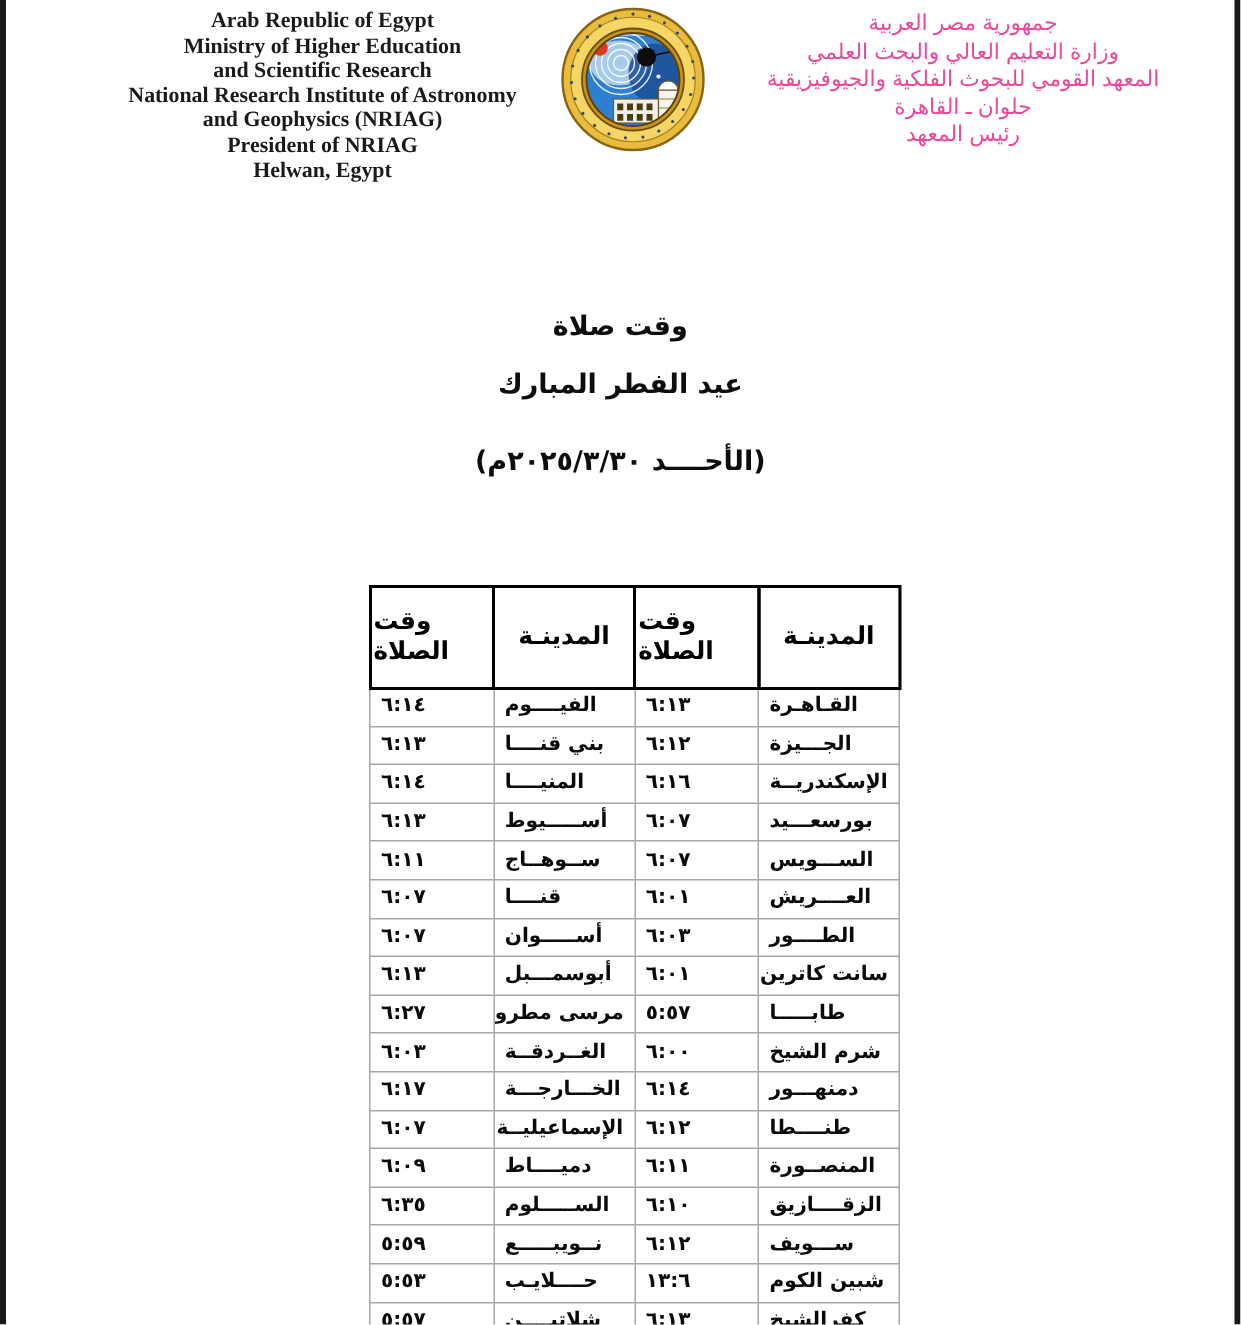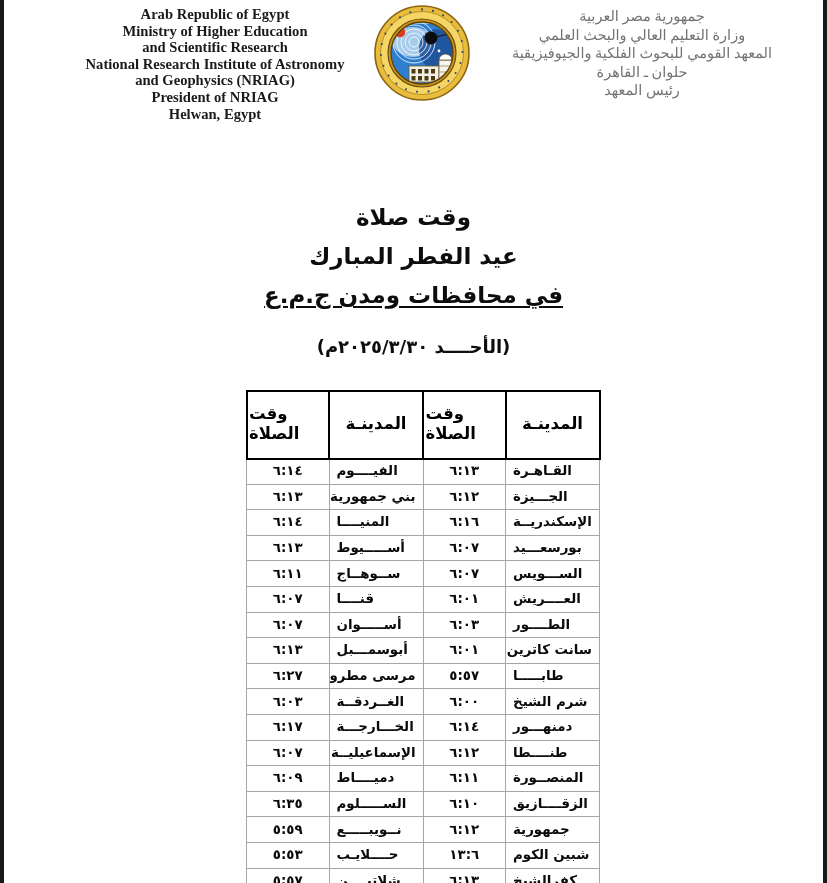--- a/index.html
+++ b/index.html
@@ -57,24 +57,24 @@
     line-height: 16.6px;
     color: #1a1a1a;
   }
   .lh-ar {
     position: absolute;
     right: 30px;
     top: 7px;
     width: 300px;
     text-align: center;
     direction: rtl;
-    font-family: Liberation Serif, serif;
+    font-family: Liberation Sans, sans-serif;
     font-size: 14.5px;
     line-height: 18.6px;
-    color: #737373;
+    color: #ec4899;
   }
 
   
   .logo-wrap {
     position: absolute;
     left: 368px;
     top: 4px;
     width: 98px;
     height: 98px;
   }
@@ -85,21 +85,21 @@
     left: 0;
     top: 198px;
     width: 817px;
     text-align: center;
     direction: rtl;
     font-family: "DejaVu Sans", sans-serif;
     font-weight: bold;
     color: #0d0d0d;
   }
   .title-line {
-    font-size: 23px;
+    font-size: 18px;
     line-height: 39px;
     letter-spacing: 0.5px;
   }
   .title-line.underlined {
     text-decoration: underline;
     text-underline-offset: 3px;
   }
   .title-date {
     margin-top: 17px;
     font-size: 18px;
@@ -147,21 +147,21 @@
     color: #0a0a0a;
     vertical-align: middle;
     white-space: nowrap;
     overflow: hidden;
   }
   td.city {
     text-align: left;
     letter-spacing: 0px;
   }
   td.time {
-    text-align: center;
+    text-align: left;
     font-size: 14.6px;
     letter-spacing: 0.6px;
   }
   
   col.c-city { width: 94px; }
   col.c-time { width: 82.5px; }
 
   
   .stretch {
     display: block;
@@ -273,21 +273,20 @@
       <div>وزارة التعليم العالي والبحث العلمي</div>
       <div>المعهد القومي للبحوث الفلكية والجيوفيزيقية</div>
       <div>حلوان ـ القاهرة</div>
       <div>رئيس المعهد</div>
     </div>
   </div>
 
   <div class="title-block">
     <div class="title-line">وقت صلاة</div>
     <div class="title-line">عيد الفطر المبارك</div>
-    <div class="title-line underlined">في محافظات ومدن ج.م.ع</div>
     <div class="title-date">(الأحــــد ٢٠٢٥/٣/٣٠م)</div>
   </div>
 
   <div class="table-wrap">
     <table class="times">
       <colgroup>
         <col class="c-city">
           <col class="c-time">
           <col class="c-city">
           <col class="c-time">
@@ -309,21 +308,21 @@
       <tbody id="times-body">
           <tr>
             <td class="city">القـاهـرة</td>
             <td class="time">٦:١٣</td>
             <td class="city">الفيــــوم</td>
             <td class="time">٦:١٤</td>
           </tr>
           <tr>
             <td class="city">الجـــيزة</td>
             <td class="time">٦:١٢</td>
-            <td class="city">بني جمهورية</td>
+            <td class="city">بني قنــــا</td>
             <td class="time">٦:١٣</td>
           </tr>
           <tr>
             <td class="city">الإسكندريــة</td>
             <td class="time">٦:١٦</td>
             <td class="city">المنيــــا</td>
             <td class="time">٦:١٤</td>
           </tr>
           <tr>
             <td class="city">بورسعـــيد</td>
@@ -385,21 +384,21 @@
             <td class="city">دميــــاط</td>
             <td class="time">٦:٠٩</td>
           </tr>
           <tr>
             <td class="city">الزقــــازيق</td>
             <td class="time">٦:١٠</td>
             <td class="city">الســـــلوم</td>
             <td class="time">٦:٣٥</td>
           </tr>
           <tr>
-            <td class="city">جمهورية</td>
+            <td class="city">ســـويف</td>
             <td class="time">٦:١٢</td>
             <td class="city">نــويبـــــع</td>
             <td class="time">٥:٥٩</td>
           </tr>
           <tr>
             <td class="city">شبين الكوم</td>
             <td class="time">١٣:٦</td>
             <td class="city">حــــلايـب</td>
             <td class="time">٥:٥٣</td>
           </tr>

